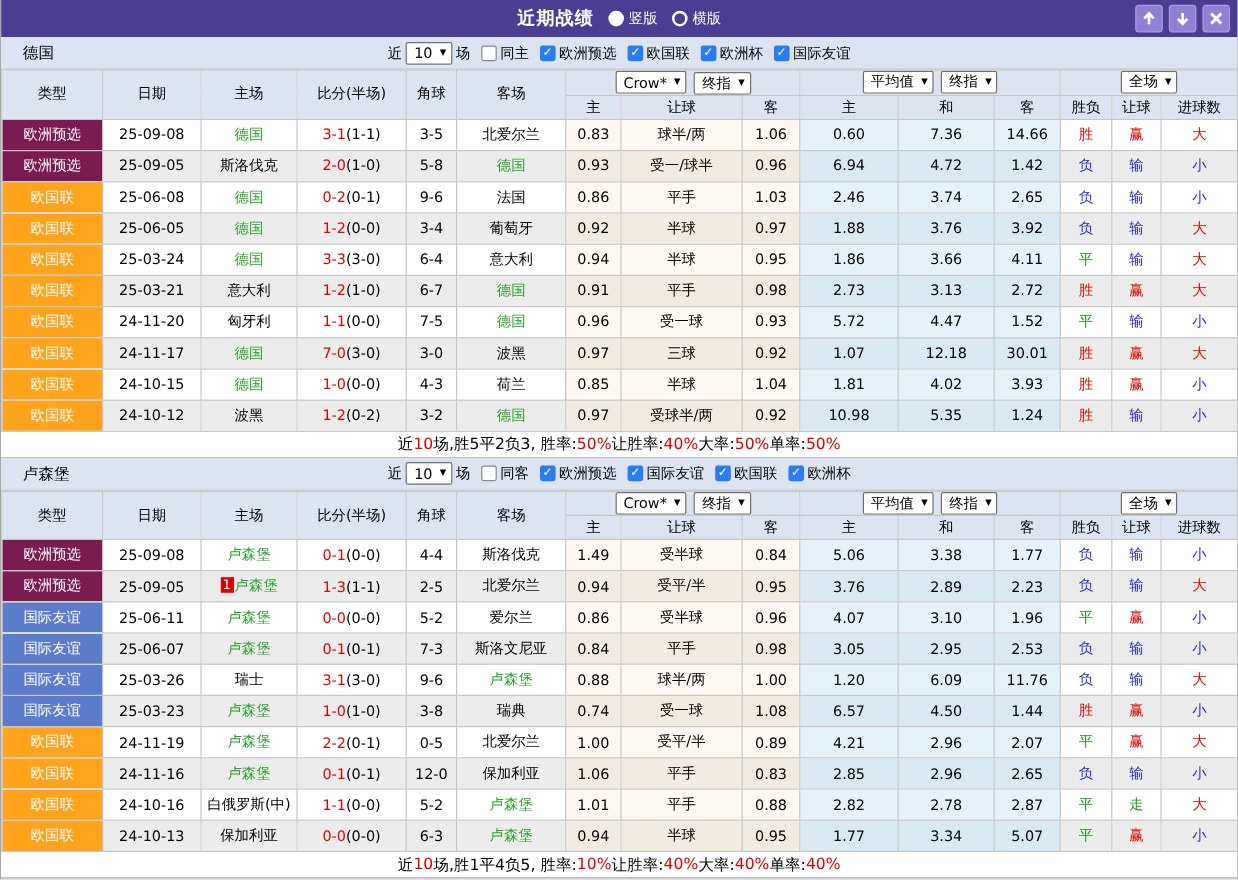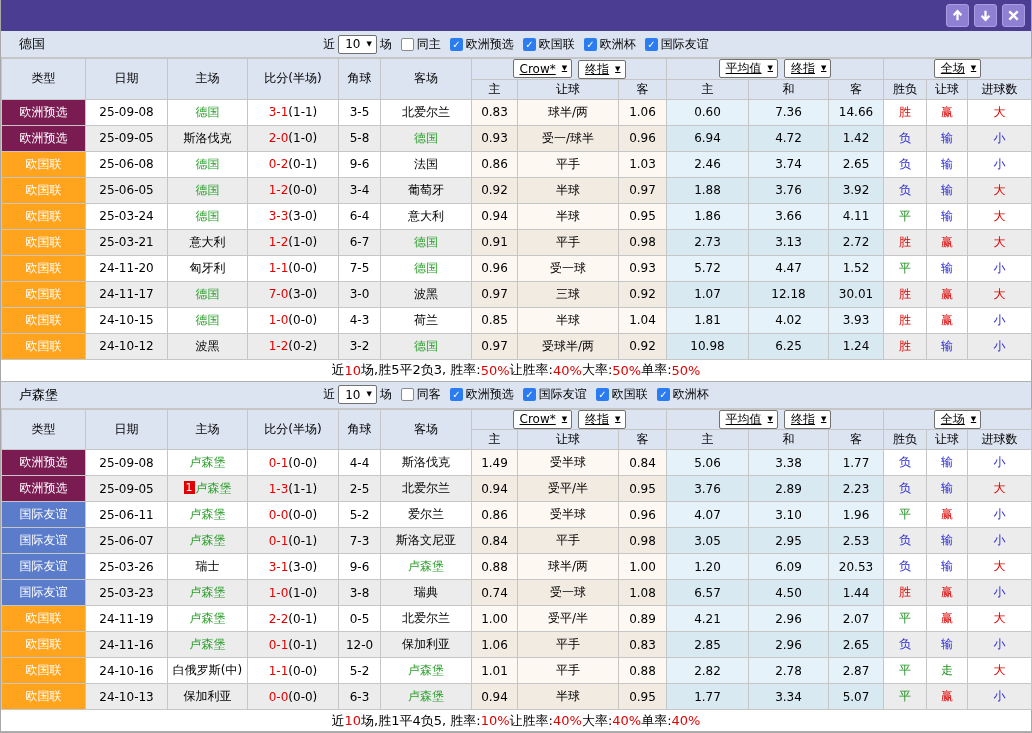--- a/index.html
+++ b/index.html
@@ -21,41 +21,52 @@
   .controls{margin:0 auto;display:flex;align-items:center;gap:3px;font-size:12px;}
   .sel{display:inline-flex;align-items:center;background:#fff;border:1px solid #717171;border-radius:2px;padding:1px 4px 1px 6px;gap:6px;height:15px;cursor:pointer;white-space:nowrap;}
   .sel-a{font-size:7px;line-height:7px;}
   .cb{width:13px;height:13px;display:inline-flex;align-items:center;justify-content:center;border-radius:2px;margin-left:6px;box-sizing:border-box;flex:none;}
   .cb.checked{background:#2b7cf0;color:#fff;font-size:10px;font-weight:bold;cursor:pointer;}
   .cb.unchecked{background:#fff;border:1px solid #8a8a8a;cursor:pointer;}
   
   table.grid{border-collapse:collapse;table-layout:fixed;width:1030px;}
   .grid th,.grid td{border:1px solid #c6c6c6;text-align:center;padding:0;overflow:hidden;white-space:nowrap;}
   .grid thead th{background:#dce3f1;font-weight:normal;height:19px;font-size:12px;}
-  .grid thead th.grp .sel{margin:0 3px;text-decoration:underline;}
+  .grid thead th.grp .sel{margin:0 3px;}
   .grid tbody td{height:25px;font-size:12px;}
   .grid tbody tr:nth-child(odd) td{background:#fff;}
   .grid tbody tr:nth-child(even) td{background:#ececec;}
   .grid tbody tr:nth-child(odd) td.c-odd{background:#fdf8f1;}
   .grid tbody tr:nth-child(even) td.c-odd{background:#f1ebe2;}
   .grid tbody tr:nth-child(odd) td.c-avg{background:#e6f2f9;}
   .grid tbody tr:nth-child(even) td.c-avg{background:#d9e9f2;}
   .grid td.c-type{color:#fff;font-size:12px;}
   .self{color:#2da02d;}
   .sc{color:#e10000;}
   .rbadge{display:inline-block;background:#e10000;color:#fff;font-size:11px;line-height:13px;padding:0 2px;margin-right:1px;vertical-align:1px;}
   
   .summary{height:21px;display:flex;align-items:center;justify-content:center;font-size:13px;background:#fff;border-bottom:1px solid #b0b0b0;}
   .summary .red{color:#e10000;}
 </style>
 </head>
 <body>
 
 <div class="window">
   <div class="titlebar">
+    <div class="title-center">
+      <span class="title-text">近期战绩</span>
+      <span class="radio-label">
+        <span class="radio checked"></span>
+        <span>竖版</span>
+      </span>
+      <span class="radio-label">
+        <span class="radio"></span>
+        <span>横版</span>
+      </span>
+    </div>
     <div class="tb-buttons">
       <button class="tb-btn">
         <svg width="13" height="13" viewBox="0 0 14 14">
             <path d="M7 12 V3 M2.8 6.8 L7 2.4 L11.2 6.8" stroke="#fff" stroke-width="2.4" fill="none"></path>
           </svg>
       </button>
       <button class="tb-btn">
         <svg width="13" height="13" viewBox="0 0 14 14">
             <path d="M7 2 V11 M2.8 7.2 L7 11.6 L11.2 7.2" stroke="#fff" stroke-width="2.4" fill="none"></path>
           </svg>
@@ -304,21 +315,21 @@
             <td class="c-type" style="background: rgb(255, 164, 28);">欧国联</td>
             <td class="c-date">24-10-12</td>
             <td class="c-team"><span>波黑</span></td>
             <td class="c-score"><span class="sc">1-2</span><span class="half">(0-2)</span></td>
             <td class="c-corner">3-2</td>
             <td class="c-team"><span class="self">德国</span></td>
             <td class="c-odd">0.97</td>
             <td class="c-odd">受球半/两</td>
             <td class="c-odd">0.92</td>
             <td class="c-avg">10.98</td>
-            <td class="c-avg">6.25</td>
+            <td class="c-avg">5.35</td>
             <td class="c-avg">1.24</td>
             <td class="c-out" style="color: rgb(225, 0, 0);">胜</td>
             <td class="c-out" style="color: rgb(42, 42, 208);">输</td>
             <td class="c-out" style="color: rgb(42, 42, 208);">小</td>
           </tr>
         </tbody>
       </table>
       <div class="summary">
         <span>近</span>
         <span class="red">10</span>
@@ -483,21 +494,21 @@
             <td class="c-date">25-03-26</td>
             <td class="c-team"><span>瑞士</span></td>
             <td class="c-score"><span class="sc">3-1</span><span class="half">(3-0)</span></td>
             <td class="c-corner">9-6</td>
             <td class="c-team"><span class="self">卢森堡</span></td>
             <td class="c-odd">0.88</td>
             <td class="c-odd">球半/两</td>
             <td class="c-odd">1.00</td>
             <td class="c-avg">1.20</td>
             <td class="c-avg">6.09</td>
-            <td class="c-avg">20.53</td>
+            <td class="c-avg">11.76</td>
             <td class="c-out" style="color: rgb(42, 42, 208);">负</td>
             <td class="c-out" style="color: rgb(42, 42, 208);">输</td>
             <td class="c-out" style="color: rgb(225, 0, 0);">大</td>
           </tr>
           <tr>
             <td class="c-type" style="background: rgb(91, 124, 203);">国际友谊</td>
             <td class="c-date">25-03-23</td>
             <td class="c-team"><span class="self">卢森堡</span></td>
             <td class="c-score"><span class="sc">1-0</span><span class="half">(1-0)</span></td>
             <td class="c-corner">3-8</td>

